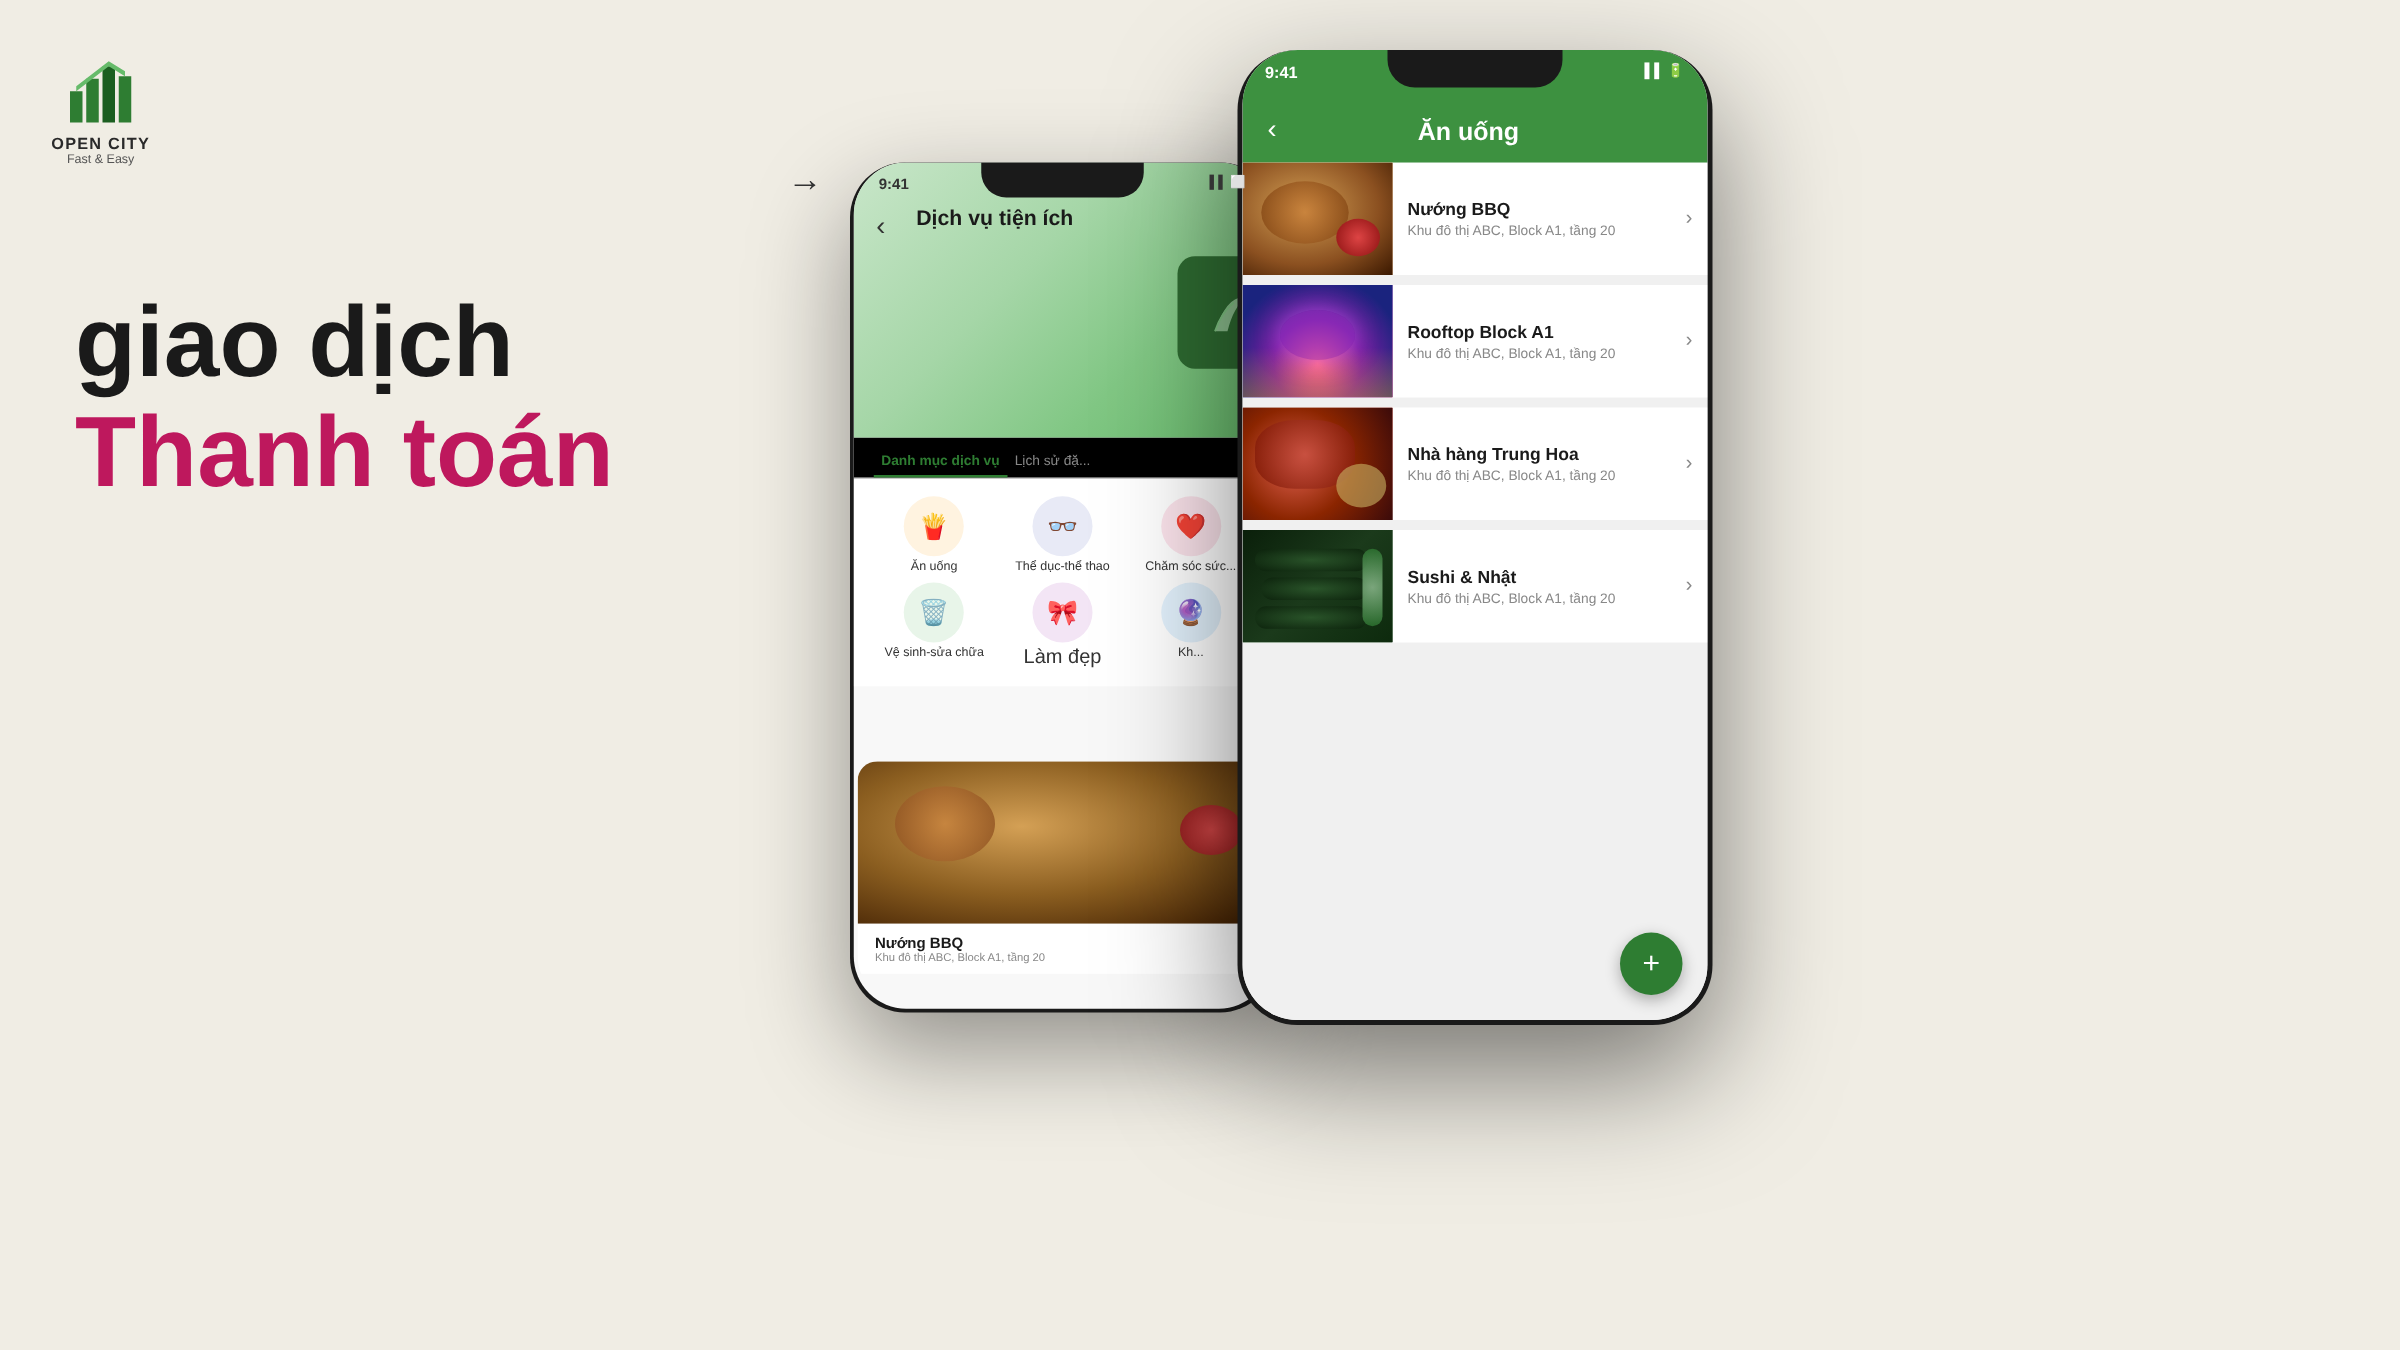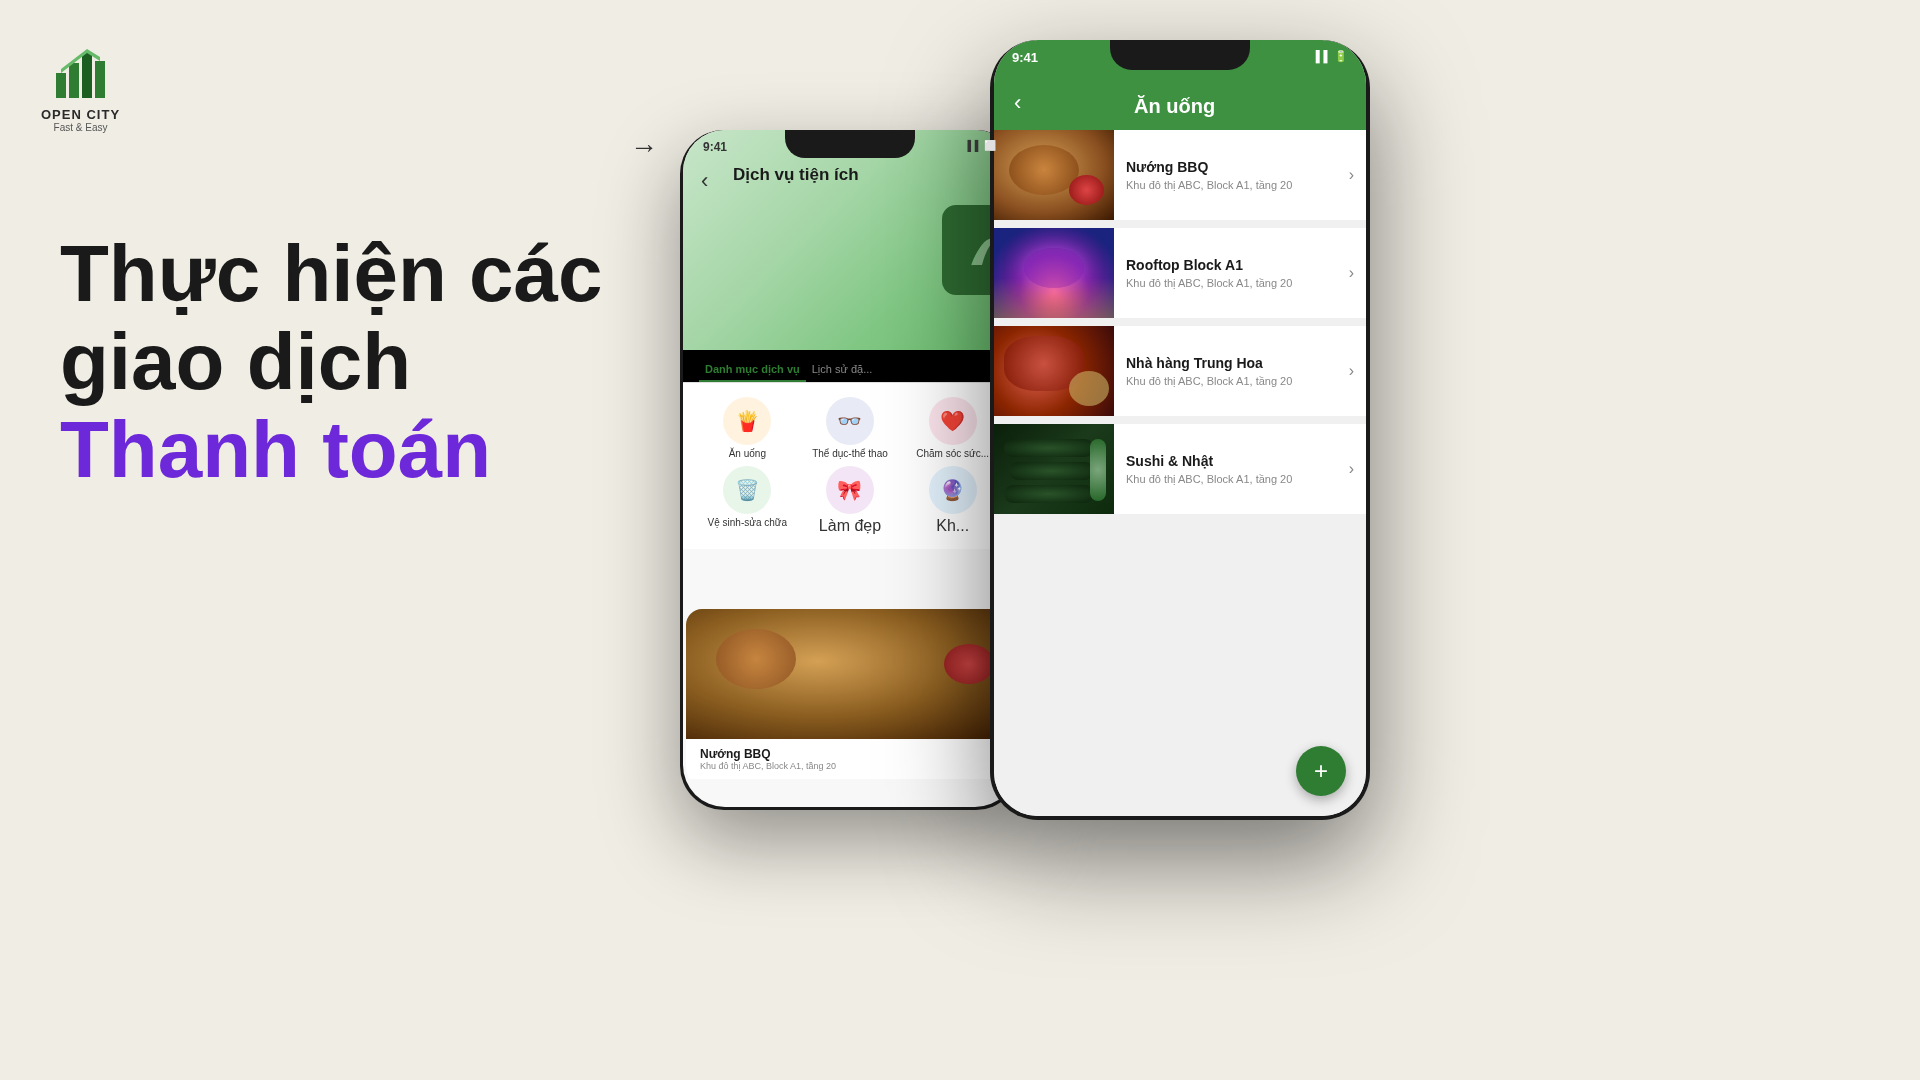--- a/index.html
+++ b/index.html
@@ -53,21 +53,21 @@
     }
     .hero-text .line2 {
       font-size: 80px;
       font-weight: 900;
       color: #1a1a1a;
       line-height: 1.1;
     }
     .hero-text .line3 {
       font-size: 80px;
       font-weight: 900;
-      color: #6d28d9;
+      color: #be185d;
       line-height: 1.1;
     }
     .hero-text .line4 {
       font-size: 80px;
       font-weight: 900;
       color: #2e7d32;
       line-height: 1.1;
     }
 
     
@@ -281,21 +281,20 @@
     <rect x="44" y="18" width="10" height="37" fill="#2e7d32"></rect>
     <polygon points="10,30 23,20 36,10 49,18 49,14 36,6 23,16 10,26" fill="#66bb6a"></polygon>
   </svg>
   <div class="logo-title">OPEN CITY</div>
   <div class="logo-subtitle">Fast &amp; Easy</div>
 </div>
 
 <div class="arrow">→</div>
 
 <div class="hero-text">
-  <div class="line1">Thực hiện các</div>
   <div class="line2">giao dịch</div>
   <div class="line3">Thanh toán</div>
 </div>
 
 <div class="phone-back">
   <div class="notch"></div>
   <div class="screen">
 
     <div style="position:absolute;top:10px;left:20px;right:20px;display:flex;justify-content:space-between;z-index:9;">
       <span style="font-size:12px;font-weight:700;color:#333;">9:41</span>
@@ -341,21 +340,21 @@
         <div style="font-size:10px;text-align:center;color:#333;line-height:1.2;">Vệ sinh-sửa chữa</div>
       </div>
 
       <div style="display:flex;flex-direction:column;align-items:center;gap:3px;">
         <div style="width:48px;height:48px;background:#f3e5f5;border-radius:50%;display:flex;align-items:center;justify-content:center;font-size:20px;">🎀</div>
         <div style="font-size:16px;text-align:right;color:#333;">Làm đẹp</div>
       </div>
 
       <div style="display:flex;flex-direction:column;align-items:center;gap:3px;">
         <div style="width:48px;height:48px;background:#e3f2fd;border-radius:50%;display:flex;align-items:center;justify-content:center;font-size:20px;">🔮</div>
-        <div style="font-size:16px;text-align:right;color:#333;">Kh...</div>
+        <div style="font-size:10px;text-align:right;color:#333;">Kh...</div>
       </div>
     </div>
 
     <div style="position:absolute;bottom:3px;left:3px;right:3px;height:195px;border-radius:16px 16px 40px 40px;overflow:hidden;">
       <div style="width:100%;height:130px;position:relative;overflow:hidden;">
         <div style="position:absolute;inset:0;background:radial-gradient(ellipse at 40% 40%, #d4a055 0%, #8B5E20 50%, #3a1a00 100%);"></div>
 
         <div style="position:absolute;top:20px;left:30px;width:80px;height:60px;border-radius:50%;background:radial-gradient(circle, #c8853f 0%, #8B5020 100%);opacity:0.9;"></div>
         <div style="position:absolute;top:35px;right:20px;width:50px;height:40px;border-radius:50%;background:radial-gradient(circle, #cc4444 0%, #8B1a1a 100%);"></div>
       </div>

